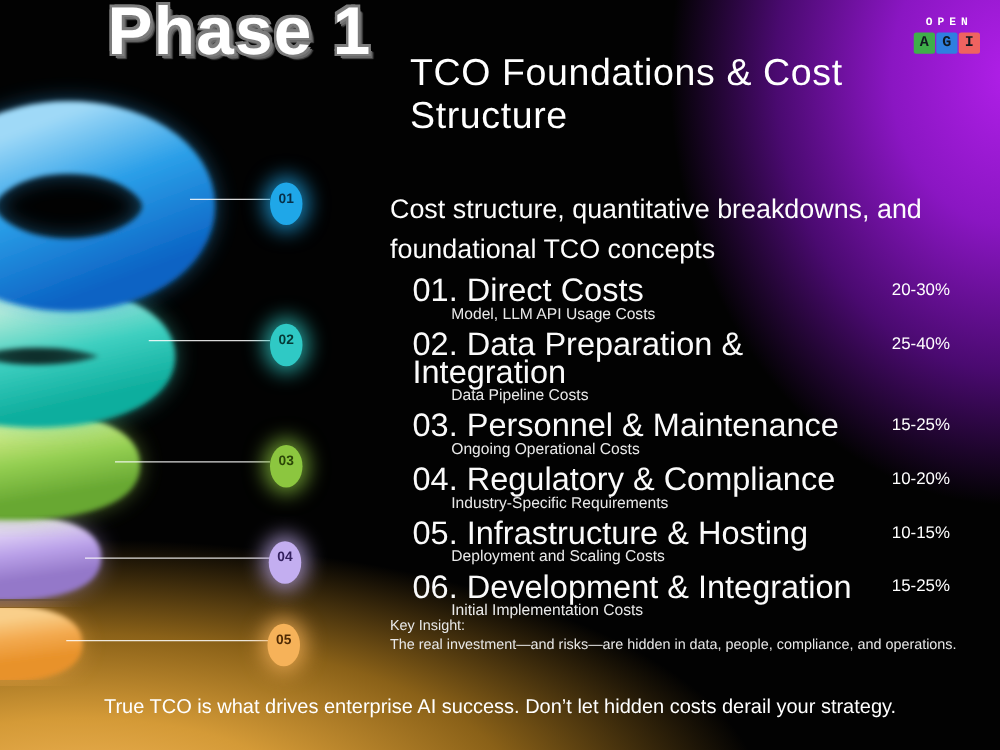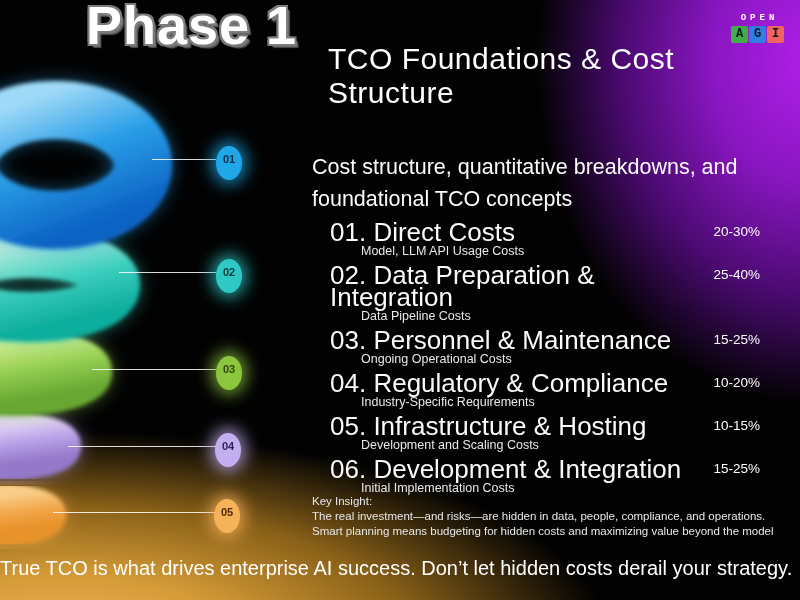--- a/index.html
+++ b/index.html
@@ -49,22 +49,22 @@
 
   .cost-list { position:absolute; left:312px; top:221px; width:448px; }
   .item { display:flex; justify-content:space-between; margin-bottom:5px; }
   .item-title { font-size:26px; color:#fafafa; line-height:22px; padding-left:18px; }
   .item-sub { font-size:12.5px; color:#e9e9e9; line-height:16px; margin-left:49px; }
   .item-pct { font-size:13.5px; color:#fff; padding-top:3px; white-space:nowrap; }
 
   .key-insight { position:absolute; left:312px; top:494px; width:478px;
     font-size:11.5px; color:#e8e8e8; line-height:15px; }
 
-  .footer-note { position:absolute; left:0; right:0; top:557px; 
-    font-size:20px; color:#fff; }
+  .footer-note { position:absolute; left:0; right:0; top:557px; text-align:center;
+    font-size:16px; color:#fff; }
 
   .connector { position:absolute; height:1px; background:rgba(255,255,255,0.85); }
   .c1 { left:152px; top:159px; width:64px; }
   .c2 { left:119px; top:272px; width:97px; }
   .c3 { left:92px;  top:369px; width:124px; }
   .c4 { left:68px;  top:446px; width:148px; }
   .c5 { left:53px;  top:512px; width:163px; }
 
   .badge { position:absolute; width:26px; height:34px; border-radius:50%;
     font-size:11px; font-weight:bold; text-align:center; line-height:26px; }
@@ -186,34 +186,33 @@
     <div class="item">
       <div>
         <div class="item-title"><span>04.</span> <span>Regulatory &amp; Compliance</span></div>
         <div class="item-sub">Industry-Specific Requirements</div>
       </div>
       <div class="item-pct">10-20%</div>
     </div>
     <div class="item">
       <div>
         <div class="item-title"><span>05.</span> <span>Infrastructure &amp; Hosting</span></div>
-        <div class="item-sub">Development and Scaling Costs</div>
+        <div class="item-sub">Deployment and Scaling Costs</div>
       </div>
       <div class="item-pct">10-15%</div>
     </div>
     <div class="item">
       <div>
         <div class="item-title"><span>06.</span> <span>Development &amp; Integration</span></div>
         <div class="item-sub">Initial Implementation Costs</div>
       </div>
       <div class="item-pct">15-25%</div>
     </div>
   </div>
 
   <div class="key-insight">
     <div>Key Insight:</div>
     <div>The real investment—and risks—are hidden in data, people, compliance, and operations.</div>
-    <div>Smart planning means budgeting for hidden costs and maximizing value beyond the model</div>
   </div>
 
   <div class="footer-note">True TCO is what drives enterprise AI success. Don’t let hidden costs derail your strategy.</div>
 
 </div>
 
 </body></html>

